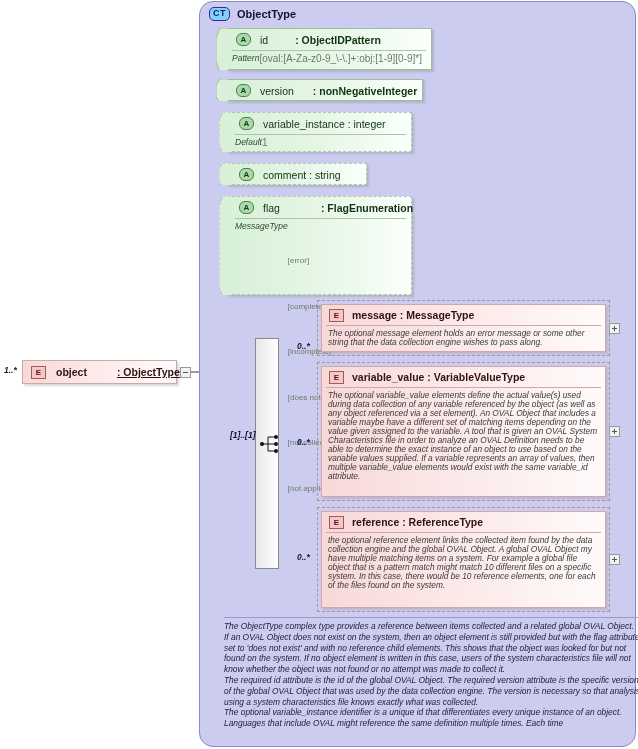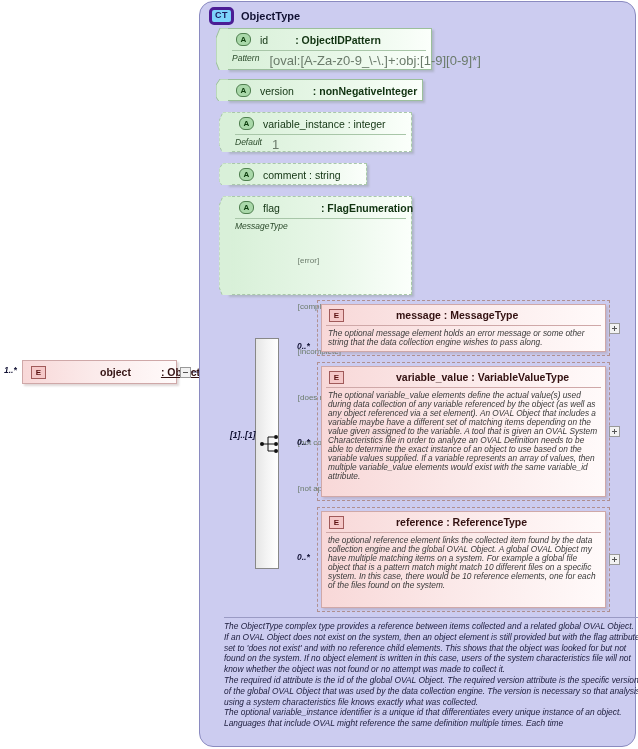--- a/index.html
+++ b/index.html
@@ -37,21 +37,21 @@
   .ct-badge-row {
     position: absolute;
     left: 9px;
     top: 5px;
     display: flex;
     align-items: center;
     gap: 7px;
   }
   .ct-tag {
     display: inline-block;
-    border: 3px solid #4c1d95;
+    border: 1px solid #4c1d95;
     border-radius: 5px;
     background: #7dd3fc;
     font-size: 9px;
     font-weight: bold;
     color: #1a1a5e;
     letter-spacing: 0.5px;
     padding: 0px 3px 1px 3px;
     line-height: 11px;
   }
   .ct-title {
@@ -116,31 +116,30 @@
     color: #113311;
     white-space: nowrap;
   }
   .attr-sep {
     border-top: 1px solid #a8c6a8;
     margin: 0 5px 0 5px;
   }
   .attr-facet {
     display: flex;
     padding: 2px 4px 3px 5px;
-    gap: 10px;
   }
   .facet-label {
     font-size: 8.5px;
     font-style: italic;
     color: #2b4b2b;
     white-space: nowrap;
     flex: none;
   }
   .facet-val {
-    font-size: 13px;
+    font-size: 10px;
     color: #6a7a6a;
     white-space: nowrap;
   }
   .enum-list {
     display: flex;
     flex-direction: column;
     line-height: 10.5px;
   }
   .enum-list span {
     font-size: 8px;
@@ -184,21 +183,20 @@
     align-items: center;
     justify-content: center;
     flex: none;
     box-sizing: border-box;
   }
   .el-name {
     font-size: 10.5px;
     font-weight: bold;
     color: #331111;
     white-space: nowrap;
-    margin-left: 44px;
   }
   .el-sep {
     border-top: 1px solid #cfa8a8;
     margin: 0 4px;
   }
   .el-doc {
     font-size: 8.3px;
     font-style: italic;
     color: #3a3a3a;
     line-height: 9px;

